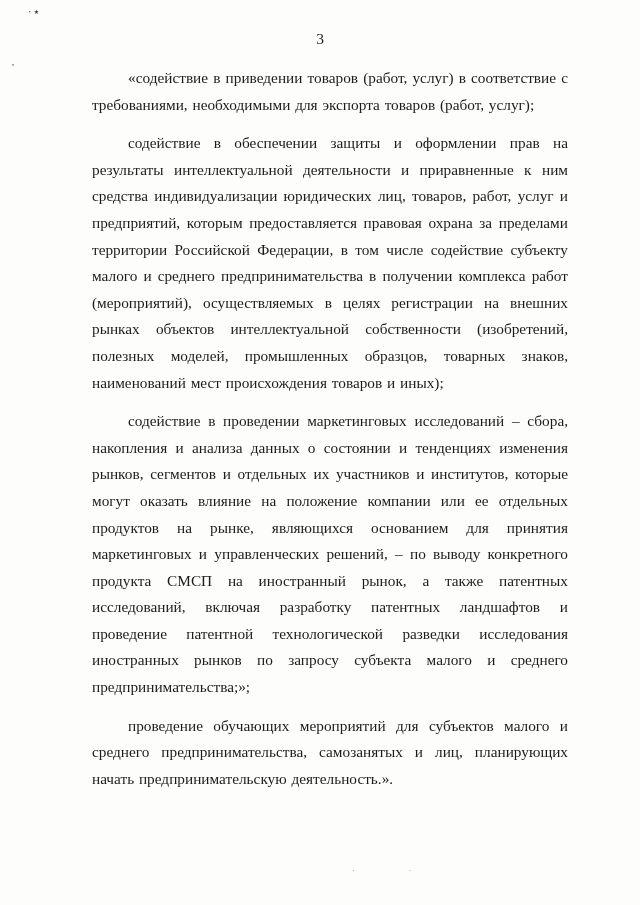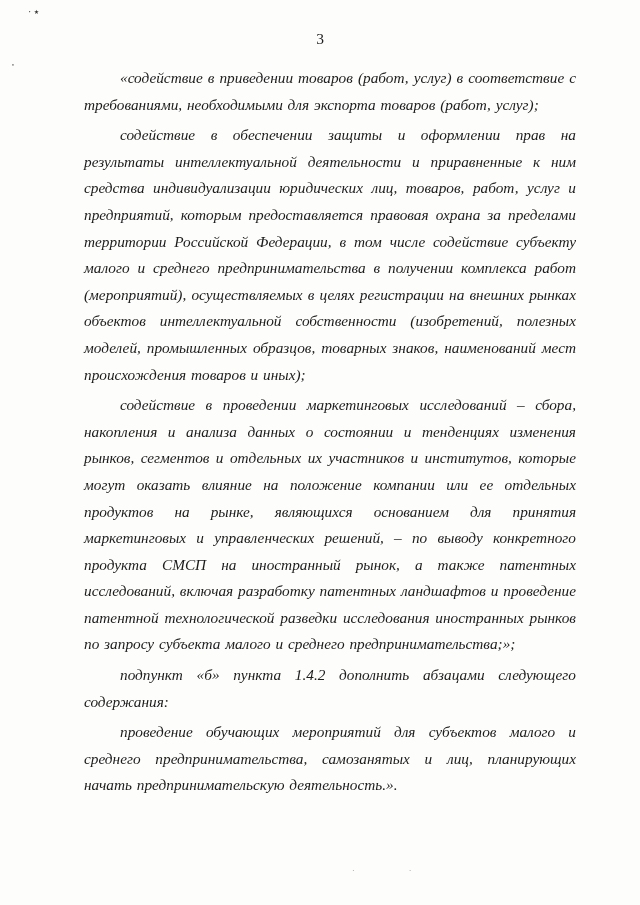--- a/index.html
+++ b/index.html
@@ -25,25 +25,24 @@
     font-size: 15.5px;
     line-height: 18px;
   }
   .content {
     margin: 17px 60px 0 80px;
     font-size: 15.3px;
     line-height: 26.6px;
     text-align: justify;
   }
   .content p {
-    margin: 4px;
+    margin: 12px;
     padding: 0;
     text-indent: 36px;
     word-spacing: 1px;
-    font-style: italic;
   }
   .artifact {
     position: absolute;
     color: #3a3a3a;
     font-size: 9px;
     pointer-events: none;
   }
   .artifact.a1 { left: 28px; top: 6px; letter-spacing: 3px; font-size: 10px; }
   .artifact.a2 { left: 10px; top: 58px; font-size: 11px; }
   .artifact.a3 { left: 352px; top: 866px; color: #8a8a8a; letter-spacing: 26px; font-size: 8px; }
@@ -56,17 +55,16 @@
   <span class="artifact a1">· ٭</span>
   <span class="artifact a2">٠</span>
   <span class="artifact a3">· ·</span>
 
   <div class="page-number">3</div>
 
   <div class="content">
     <p>«содействие в приведении товаров (работ, услуг) в соответствие с требованиями, необходимыми для экспорта товаров (работ, услуг);</p>
     <p>содействие в обеспечении защиты и оформлении прав на результаты интеллектуальной деятельности и приравненные к ним средства индивидуализации юридических лиц, товаров, работ, услуг и предприятий, которым предоставляется правовая охрана за пределами территории Российской Федерации, в том числе содействие субъекту малого и среднего предпринимательства в получении комплекса работ (мероприятий), осуществляемых в целях регистрации на внешних рынках объектов интеллектуальной собственности (изобретений, полезных моделей, промышленных образцов, товарных знаков, наименований мест происхождения товаров и иных);</p>
     <p>содействие в проведении маркетинговых исследований – сбора, накопления и анализа данных о состоянии и тенденциях изменения рынков, сегментов и отдельных их участников и институтов, которые могут оказать влияние на положение компании или ее отдельных продуктов на рынке, являющихся основанием для принятия маркетинговых и управленческих решений, – по выводу конкретного продукта СМСП на иностранный рынок, а также патентных исследований, включая разработку патентных ландшафтов и проведение патентной технологической разведки исследования иностранных рынков по запросу субъекта малого и среднего предпринимательства;»;</p>
-    <p>подпункт «б» пункта 1.4.2 дополнить абзацами следующего содержания:</p>
     <p>проведение обучающих мероприятий для субъектов малого и среднего предпринимательства, самозанятых и лиц, планирующих начать предпринимательскую деятельность.».</p>
   </div>
 
 </div>
 
 </body></html>

